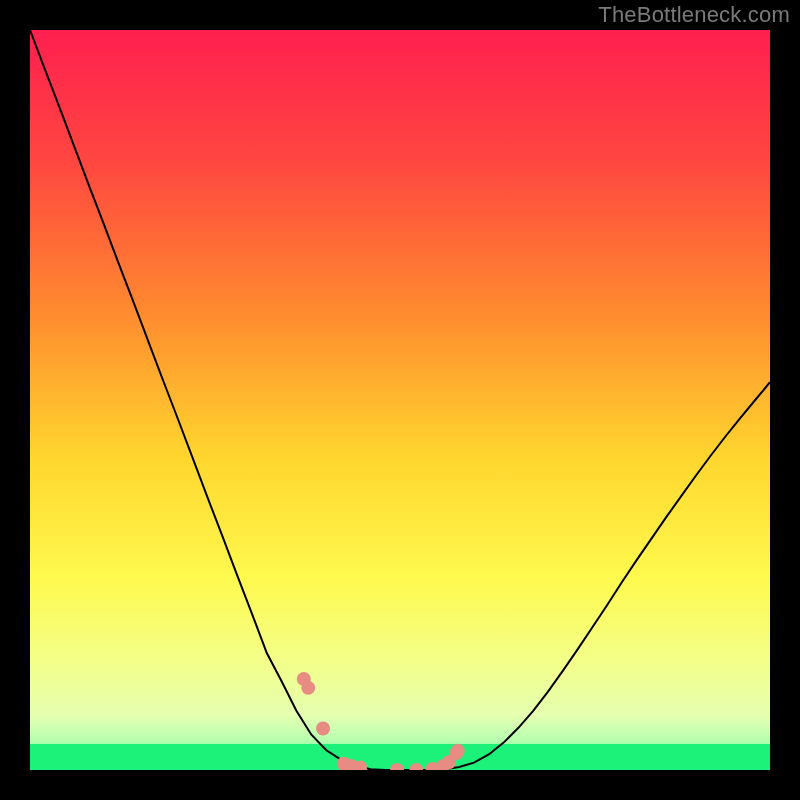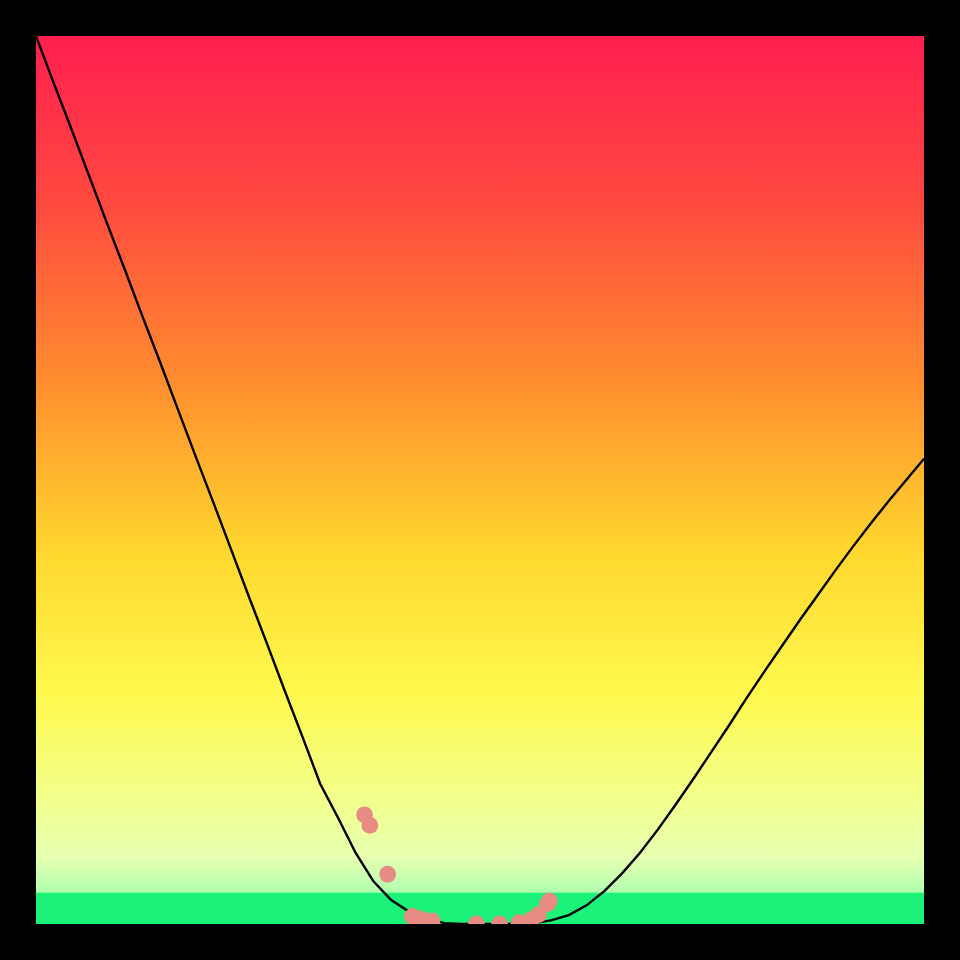--- a/index.html
+++ b/index.html
@@ -39,20 +39,21 @@
     width: 740px;
     height: 740px;
     display: block;
   }
 </style>
 </head>
 <body>
 
 <div class="frame">
 
+  <div class="watermark">TheBottleneck.com</div>
 
   <div class="plot">
     <svg viewBox="0 0 740 740" preserveAspectRatio="none">
       <defs>
         <linearGradient id="bg-grad" x1="0" y1="0" x2="0" y2="1">
           <stop offset="0%" stop-color="#ff1f4f"></stop>
           <stop offset="18%" stop-color="#ff4740"></stop>
           <stop offset="38%" stop-color="#ff8a2f"></stop>
           <stop offset="58%" stop-color="#ffd72e"></stop>
           <stop offset="74%" stop-color="#fff94e"></stop>

